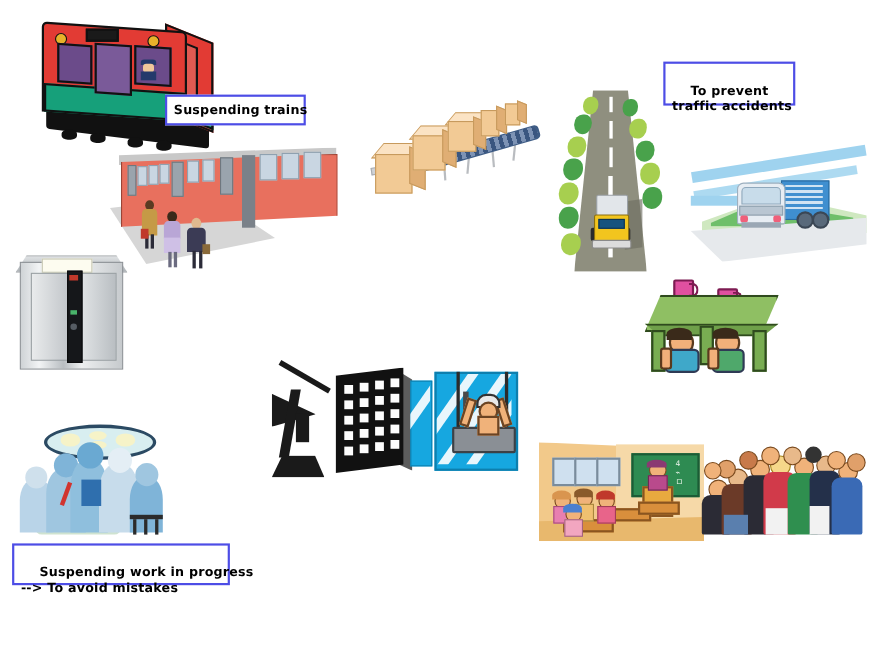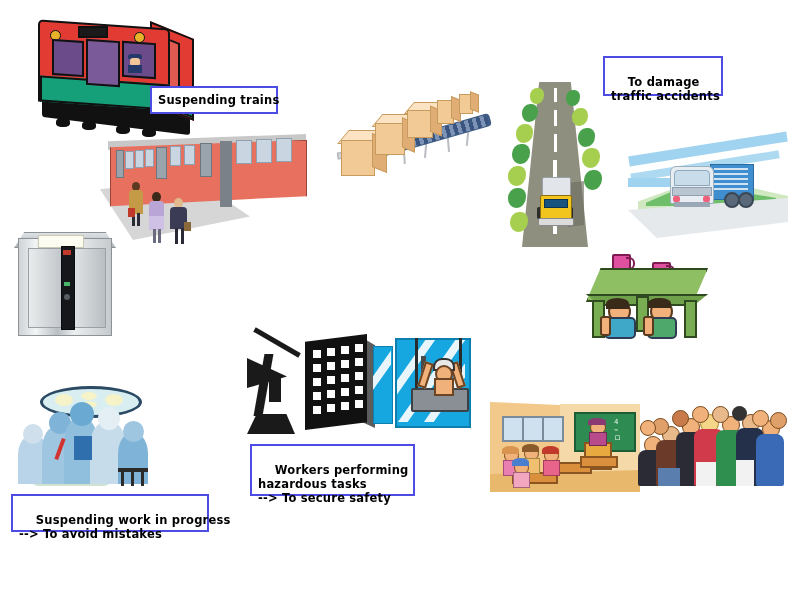--- a/index.html
+++ b/index.html
@@ -535,31 +535,26 @@
       <div style="position:absolute;left:18px;top:64px;width:22px;height:18px;background:#5a7fae;"></div>
     </div>
   </div>
 
   <div class="cap" style="left:150px;top:86px;width:128px;height:28px;display:flex;align-items:center;">
     <span>Suspending trains</span>
   </div>
 
 
   <div class="cap" style="left:603px;top:56px;width:120px;height:40px;">
-    <span>To damage
+    <span>To prevent
 traffic accidents</span>
   </div>
 
 
 
-  <div class="cap" style="left:250px;top:444px;width:165px;height:52px;">
-    <span>Workers performing
-hazardous tasks
---&gt; To secure safety</span>
-  </div>
 
   <div class="cap" style="left:11px;top:494px;width:198px;height:38px;">
     <span>Suspending work in progress
 --&gt; To avoid mistakes</span>
   </div>
 
 
 </div>
 
 </body></html>

